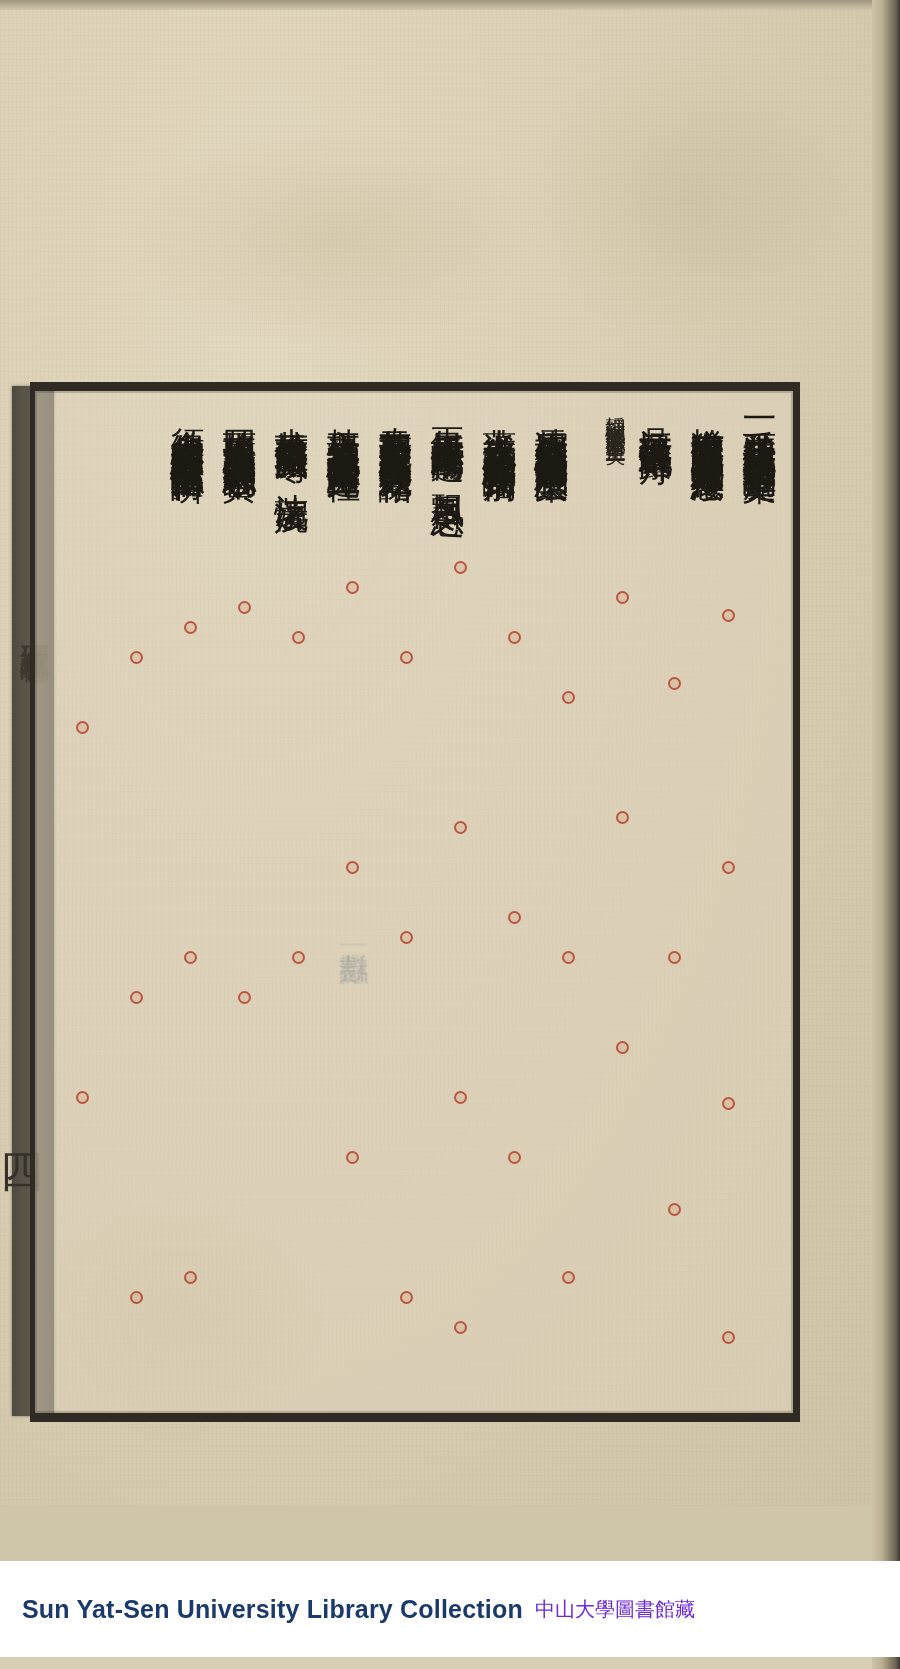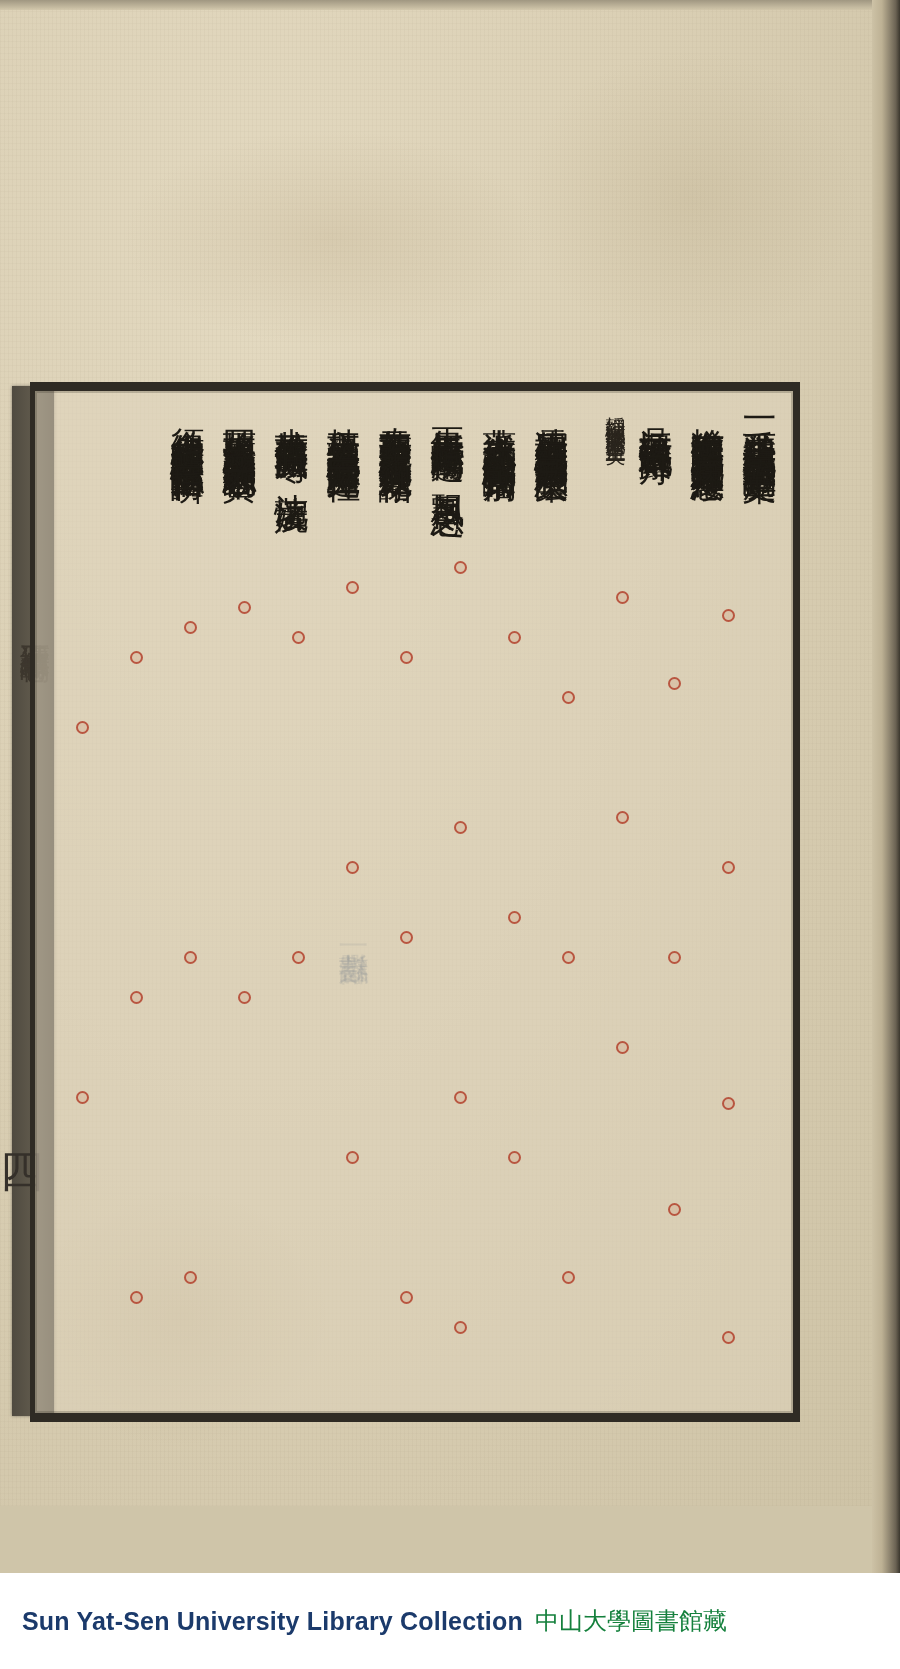--- a/index.html
+++ b/index.html
@@ -168,39 +168,39 @@
     line-height: 46px;
     color: rgba(60,80,110,.20);
     transform: scaleX(-1);
     pointer-events: none;
     overflow: hidden;
   }
 
   
   .credit {
     position: absolute;
-    left: 0; bottom: 0;
+    left: 0; bottom: 12px;
     width: 900px; height: 96px;
     background: #ffffff;
     display: flex;
     align-items: center;
     padding-left: 22px;
     box-sizing: border-box;
   }
   .credit-en {
     font-family: "Liberation Sans", sans-serif;
     font-size: 25px;
     color: #1b3a6b;
     font-weight: 700;
     letter-spacing: .2px;
   }
   .credit-zh {
     font-family: "DejaVu Sans", sans-serif;
-    font-size: 24px;
-    color: #15803d;
+    font-size: 20px;
+    color: #6d28d9;
     margin-left: 12px;
   }
   .page-bottom-paper {
     position: absolute;
     left: 0; top: 1506px;
     width: 872px; height: 67px;
     background: #cfc5a9;
   }
 </style>
 </head>

